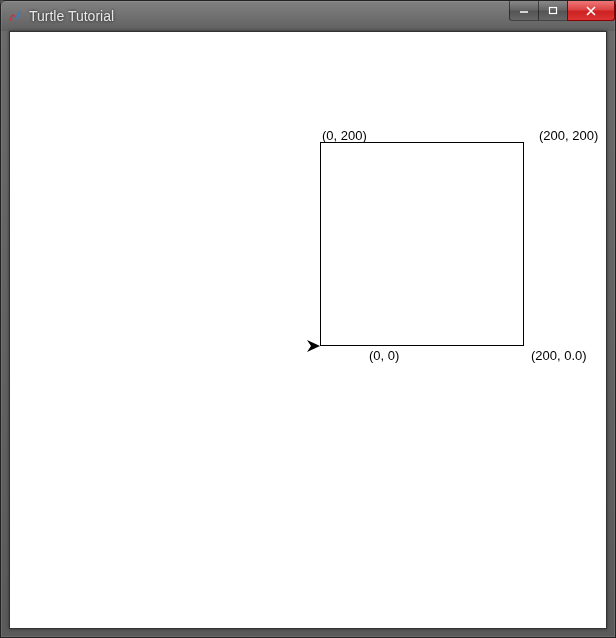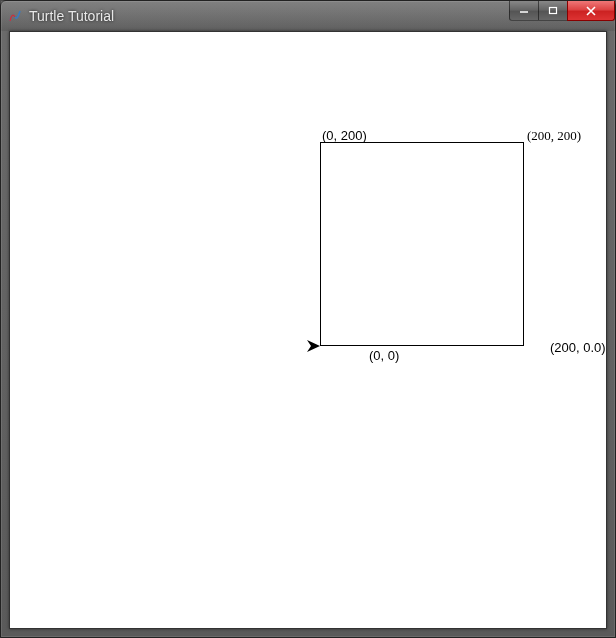--- a/index.html
+++ b/index.html
@@ -130,23 +130,23 @@
       </div>
     </div>
   </div>
 
   <div class="client-area">
     <div class="canvas">
 
       <div class="square" style="left:310px; top:110px; width:204px; height:204px;"></div>
 
       <div class="coord-label" style="left:312px; top:96px;">(0, 200)</div>
-      <div class="coord-label" style="left:517px; top:96px;font-family:Liberation Serif, serif;">(200, 200)</div>
+      <div class="coord-label" style="left:529px; top:96px;">(200, 200)</div>
       <div class="coord-label" style="left:312px; top:316px;margin-left:47px;">(0, 0)</div>
-      <div class="coord-label" style="left:521px; top:308px;margin-left:19px;">(200, 0.0)</div>
+      <div class="coord-label" style="left:521px; top:316px;">(200, 0.0)</div>
 
       <div class="turtle" style="left:296px; top:307px;">
         <svg width="16" height="14">
           <polygon points="1,1 14,7 1,13 5,7" fill="#000"></polygon>
         </svg>
       </div>
 
     </div>
   </div>
 </div>

